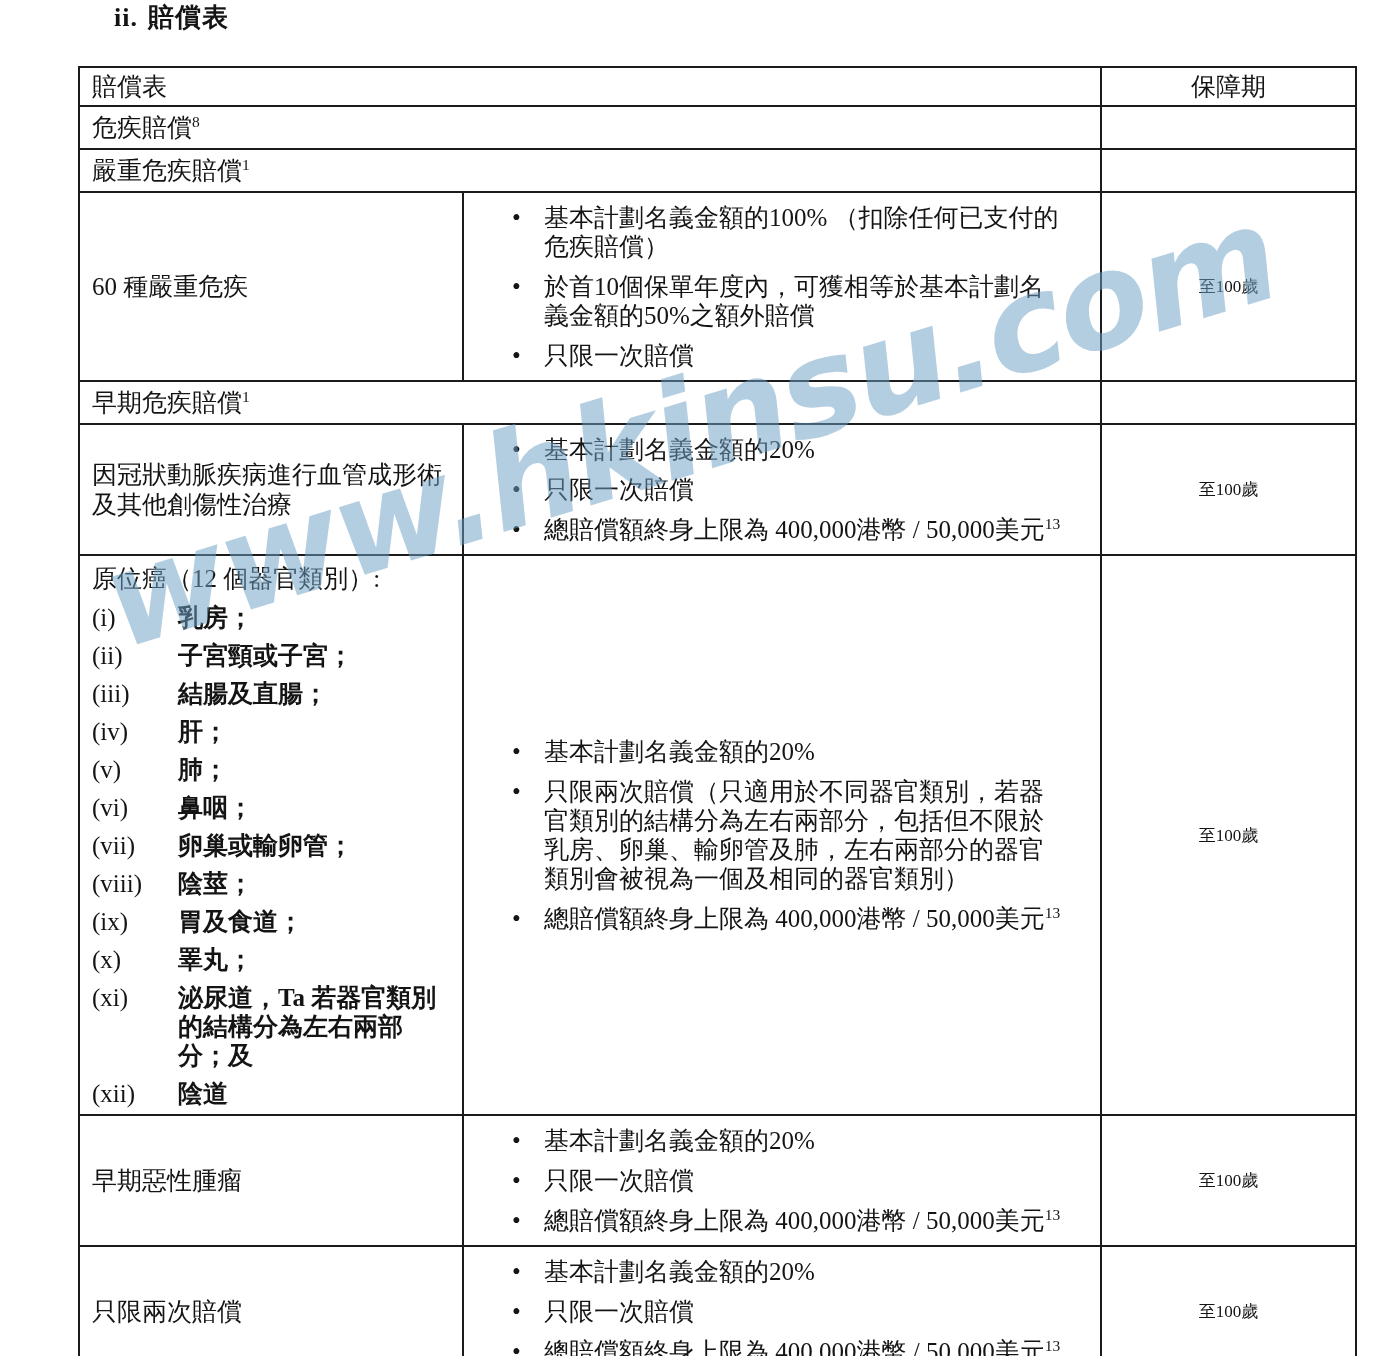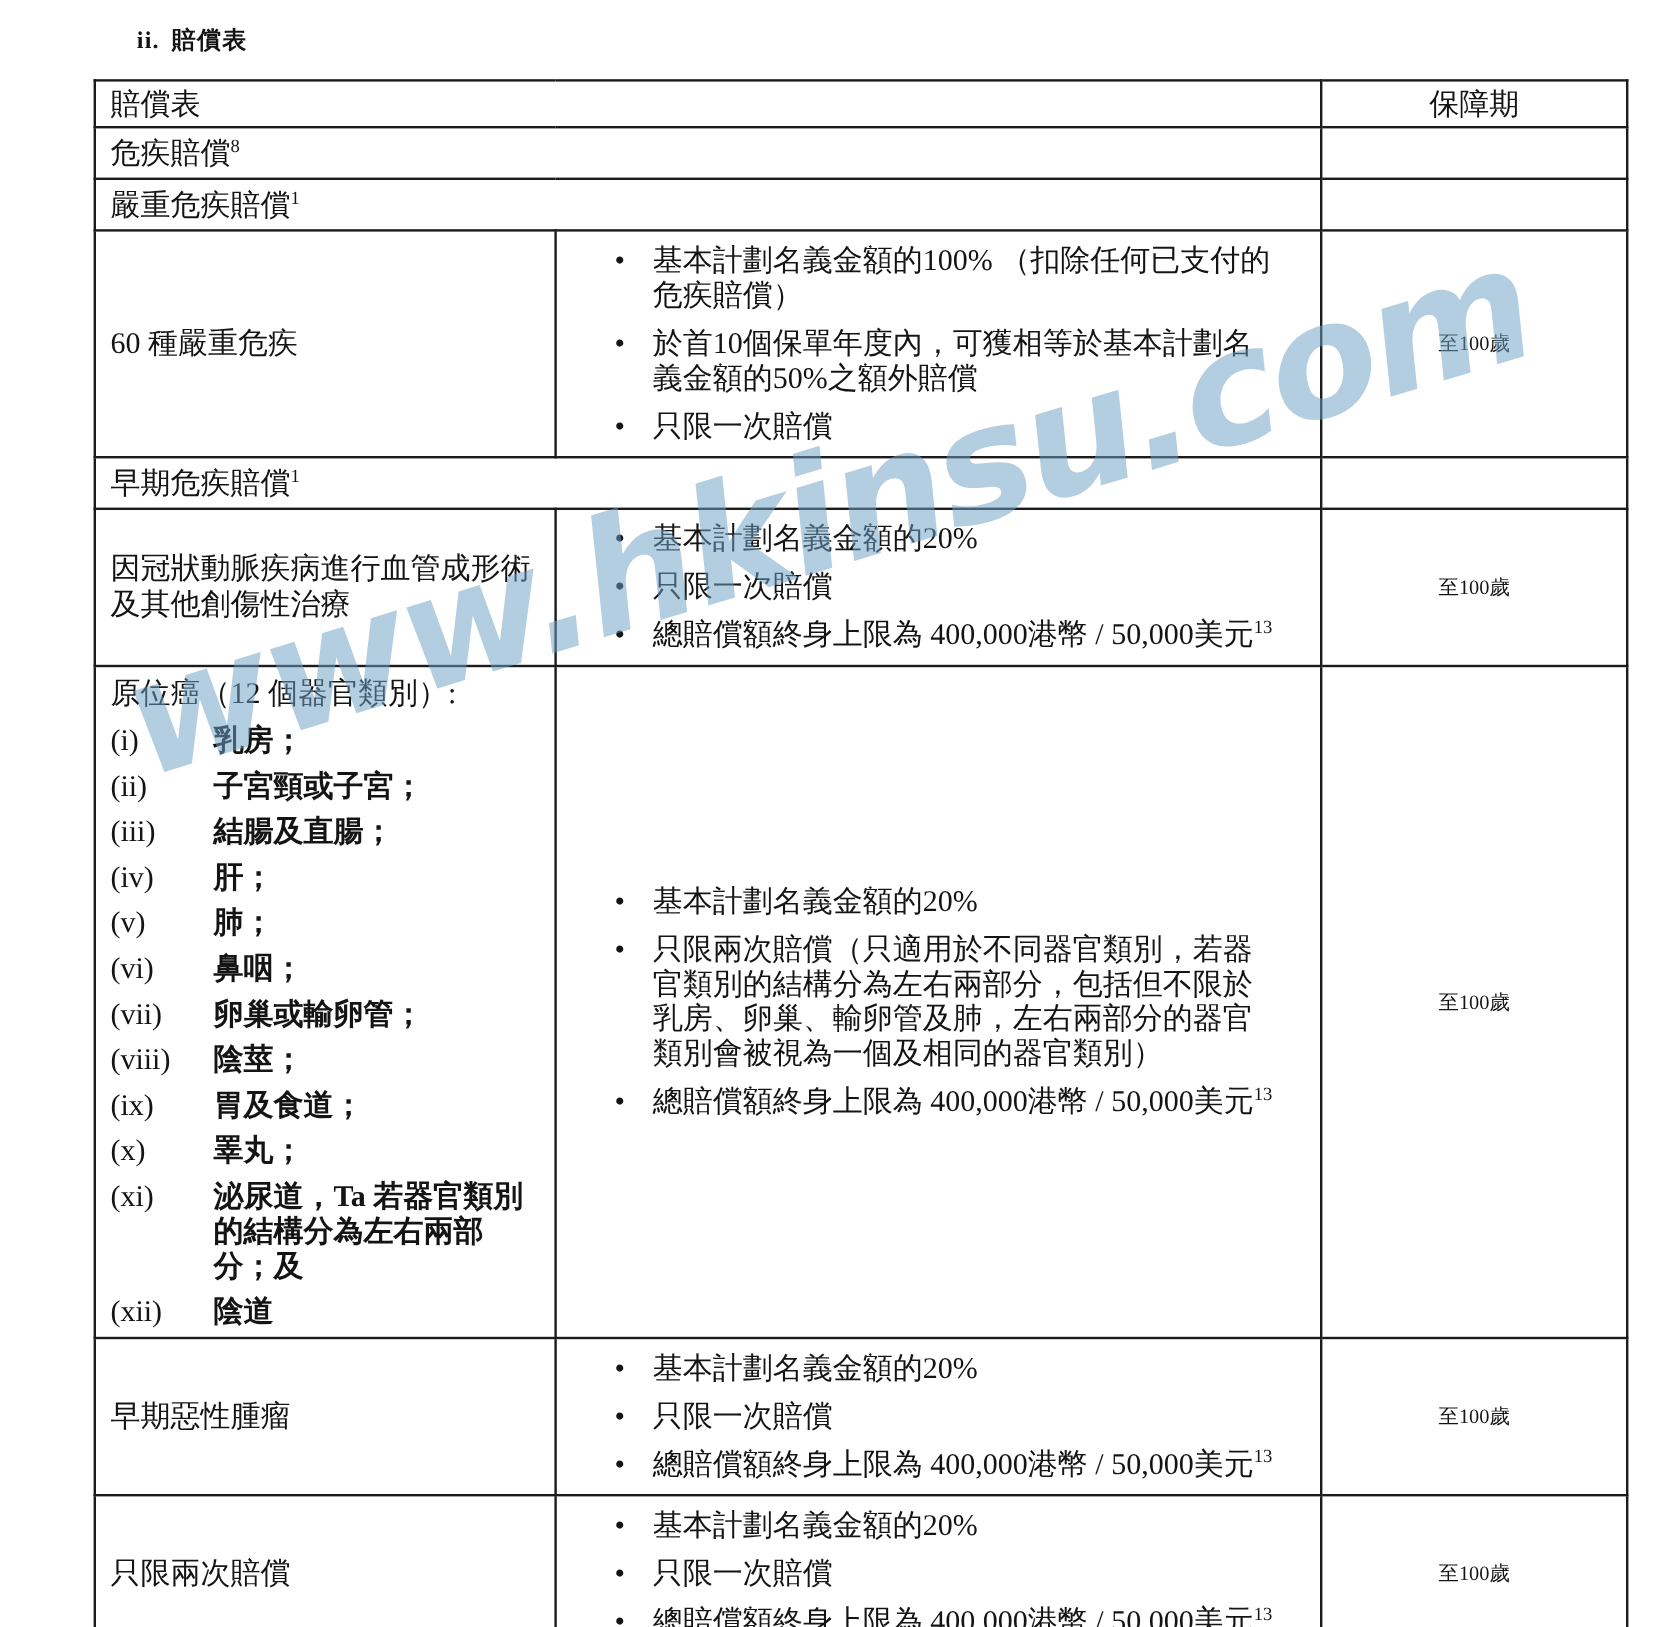--- a/index.html
+++ b/index.html
@@ -5,22 +5,22 @@
   html,body{margin:0;padding:0;}
   body{
     width:1388px;height:1356px;
     background:#ffffff;
     position:relative;
     overflow:hidden;
     font-family:"Liberation Serif","DejaVu Serif",serif;
     color:#141414;
   }
   .doc-title{
-    position:absolute;left:114px;top:20px;
-    font-size:20px;font-weight:bold;
+    position:absolute;left:114px;top:0;
+    font-size:26px;font-weight:bold;
     letter-spacing:1px;
   }
   .doc-title .idx{margin-right:10px;}
   .benefit-table{
     position:absolute;left:78px;top:66px;
     width:1277px;
     border-collapse:collapse;
     table-layout:fixed;
     font-size:25px;
   }

